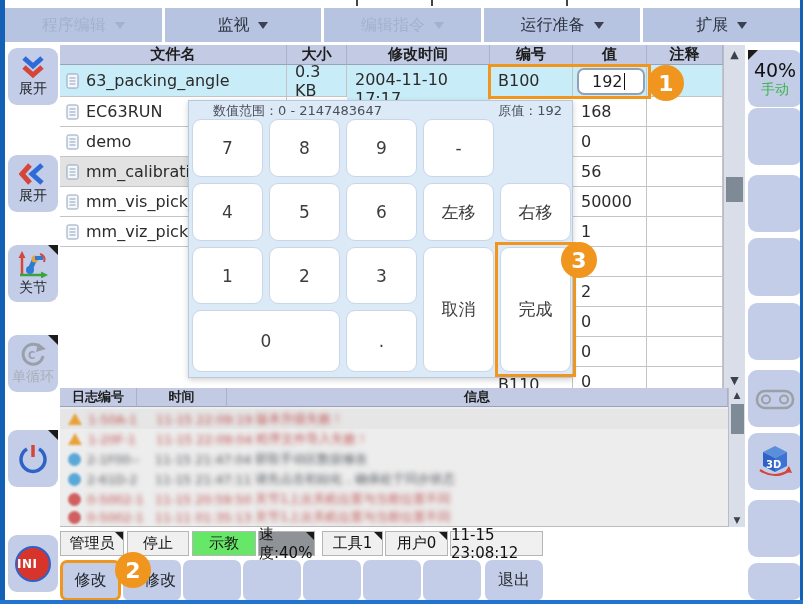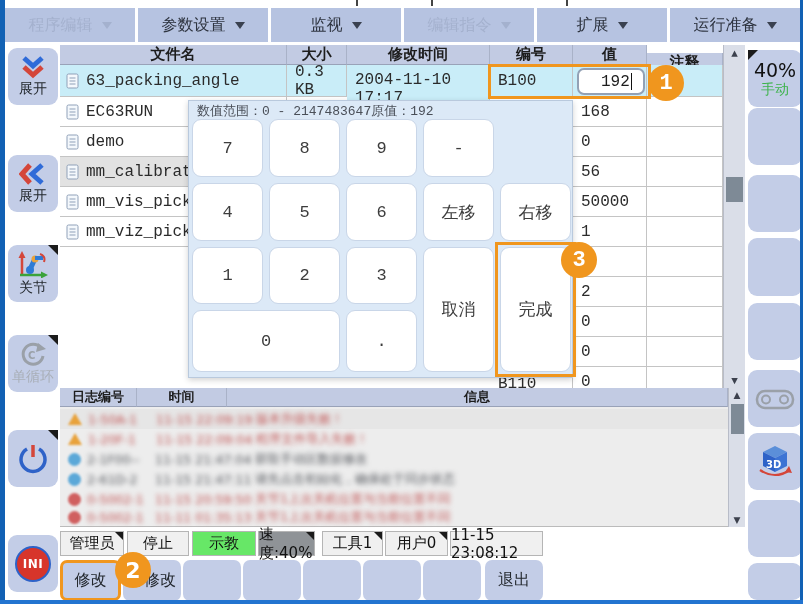--- a/index.html
+++ b/index.html
@@ -25,24 +25,24 @@
 
   
   .sidebar { left:5px; top:44px; width:55px; height:556px; background:#fff; }
   .sbtn { position:absolute; left:3px; width:50px; background:#C3CDE7; border-radius:9px;
           display:flex; flex-direction:column; align-items:center; justify-content:center; gap:1px;
           font-size:14px; color:#23282e; cursor:pointer; }
   .sbtn.gray { color:#A9AFB8; }
   .cm { position:absolute; top:0; right:0; width:0; height:0; border-top:10px solid #1b1b1b; border-left:10px solid transparent; }
   .cm-l { position:absolute; top:0; left:0; width:0; height:0; border-top:10px solid #1b1b1b; border-right:10px solid transparent; }
   .ini-circle { width:36px; height:36px; border-radius:50%; background:#D7352B; border:2px solid #2E62C8;
-                color:#fff; font-size:12px; font-weight:bold; display:flex; align-items:center; justify-content:center; letter-spacing:0.5px; }
-
-  
-  .main { left:60px; top:45px; width:685px; height:345px; background:#fff; overflow:hidden;font-family:Liberation Mono, monospace; }
+                color:#fff; font-size:12px; font-weight:bold; display:flex; align-items:center; letter-spacing:0.5px; }
+
+  
+  .main { left:60px; top:45px; width:685px; height:345px; background:#fff; overflow:hidden; }
   .cell { position:absolute; border-right:1px solid #c4c4c4; border-bottom:1px solid #c4c4c4;
           display:flex; align-items:center; font-size:16px; color:#2b2b2b; background:#fff; }
   .hdr  { background:#C2CBE3; font-weight:bold; font-size:15px; color:#1d1d1d; justify-content:center;
           border-right:1px solid #a9b2c8; border-bottom:1px solid #99a2b8; }
   .cyan { background:#C9EDF8; }
   .selgray { background:#E2E2E2; }
   .fname { padding-left:6px; gap:7px; }
   .vcell { padding-left:8px; }
   .doc { flex:0 0 auto; }
   .commentcol { position:absolute; border-right:1px solid #c4c4c4;
@@ -50,31 +50,31 @@
 
   
   .sc-track { position:absolute; background:#DADEE8; border-left:1px solid #b8bcc8; }
   .sc-arrow { position:absolute; left:0; width:100%; display:flex; align-items:center; justify-content:center;
               font-size:11px; color:#3c414d; cursor:pointer; }
   .sc-thumb { position:absolute; left:2px; background:#7E8A96; cursor:grab; }
 
   
   .dialog { position:absolute; left:128px; top:55px; width:385px; height:278px; background:#DCE9F7;
             border:1px solid #b9c9dd; box-shadow:0 2px 6px rgba(0,0,0,0.18); z-index:20; }
-  .dlg-head { position:absolute; left:0; top:0; width:100%; height:18px; display:flex; justify-content:flex-start;
-              font-size:13px; color:#4a4f58; padding:1px 10px 0 8px; }
+  .dlg-head { position:absolute; left:0; top:0; width:100%; height:18px; display:flex; justify-content:space-between;
+              font-size:13px; color:#4a4f58; padding:1px 10px 0 24px; }
   .key { position:absolute; background:#fff; border:1px solid #C9D6E8; border-radius:9px;
          display:flex; align-items:center; justify-content:center; font-size:17px; color:#3d3d3d; cursor:pointer; }
 
   
   .hl { position:absolute; border:3px solid #F0961E; z-index:30; pointer-events:none; }
   .badge { position:absolute; width:36px; height:36px; border-radius:50%; background:#F0961E; color:#fff;
            font-size:22px; font-weight:bold; display:flex; align-items:center; justify-content:center; z-index:31; }
   .vinput { position:absolute; left:517px; top:23px; width:68px; height:27px; background:#fff;
-            border:2px solid #93A1B5; border-radius:7px; display:flex; align-items:center; padding-left:22px;
+            border:2px solid #93A1B5; border-radius:7px; display:flex; align-items:center; padding-left:13px;
             font-size:16px; color:#1d1d1d; z-index:5; }
   .caret { display:inline-block; width:1.5px; height:17px; background:#111; margin-left:1px; }
 
   
   .rightcol { left:748px; top:45px; width:55px; height:559px; background:#fff; }
   .rbtn { position:absolute; left:0; width:54px; background:#C3CDE7; border-radius:9px; cursor:pointer;
           display:flex; flex-direction:column; align-items:center; justify-content:center; }
   .speedtxt { font-size:19px; color:#111; }
   .modetxt { font-size:14px; color:#3CB34A; }
 
@@ -112,37 +112,33 @@
 <div class="abs frame-right"></div>
 <div class="abs frame-bottom"></div>
 
 <div class="abs menubar">
   <div class="menurow">
     <div class="mitem dis">
         <span>程序编辑</span>
         <span class="tri"></span>
       </div>
     <div class="mitem">
-        <span>参数设置</span>
-        <span class="tri"></span>
-      </div>
-    <div class="mitem">
         <span>监视</span>
         <span class="tri"></span>
       </div>
     <div class="mitem dis">
         <span>编辑指令</span>
         <span class="tri"></span>
       </div>
     <div class="mitem">
+        <span>运行准备</span>
+        <span class="tri"></span>
+      </div>
+    <div class="mitem">
         <span>扩展</span>
-        <span class="tri"></span>
-      </div>
-    <div class="mitem">
-        <span>运行准备</span>
         <span class="tri"></span>
       </div>
   </div>
   <div class="topstrip">
     <span class="tick" style="left:128px"></span>
     <span class="tick" style="left:203px"></span>
     <span class="tick" style="left:338px"></span>
   </div>
 </div>
 
@@ -209,21 +205,21 @@
     </div>
   <div class="cell hdr" style="left:287px;top:0;width:143px;height:20px">
       <span>修改时间</span>
     </div>
   <div class="cell hdr" style="left:430px;top:0;width:83px;height:20px">
       <span>编号</span>
     </div>
   <div class="cell hdr" style="left:513px;top:0;width:74px;height:20px">
       <span>值</span>
     </div>
-  <div class="cell hdr" style="left:587px;top:8px;width:76px;height:20px">
+  <div class="cell hdr" style="left:587px;top:0;width:76px;height:20px">
       <span>注释</span>
     </div>
 
   <div class="cell cyan fname" style="left:0;top:20px;width:227px;height:32px">
     <svg class="doc" width="13" height="16">
         <rect x="1" y="1" width="11" height="14" rx="1.5" fill="#F4F8FC" stroke="#8FA0B8"></rect>
         <line x1="3.5" y1="5" x2="9.5" y2="5" stroke="#8FA0B8"></line>
         <line x1="3.5" y1="8" x2="9.5" y2="8" stroke="#8FA0B8"></line>
         <line x1="3.5" y1="11" x2="9.5" y2="11" stroke="#8FA0B8"></line>
       </svg>

